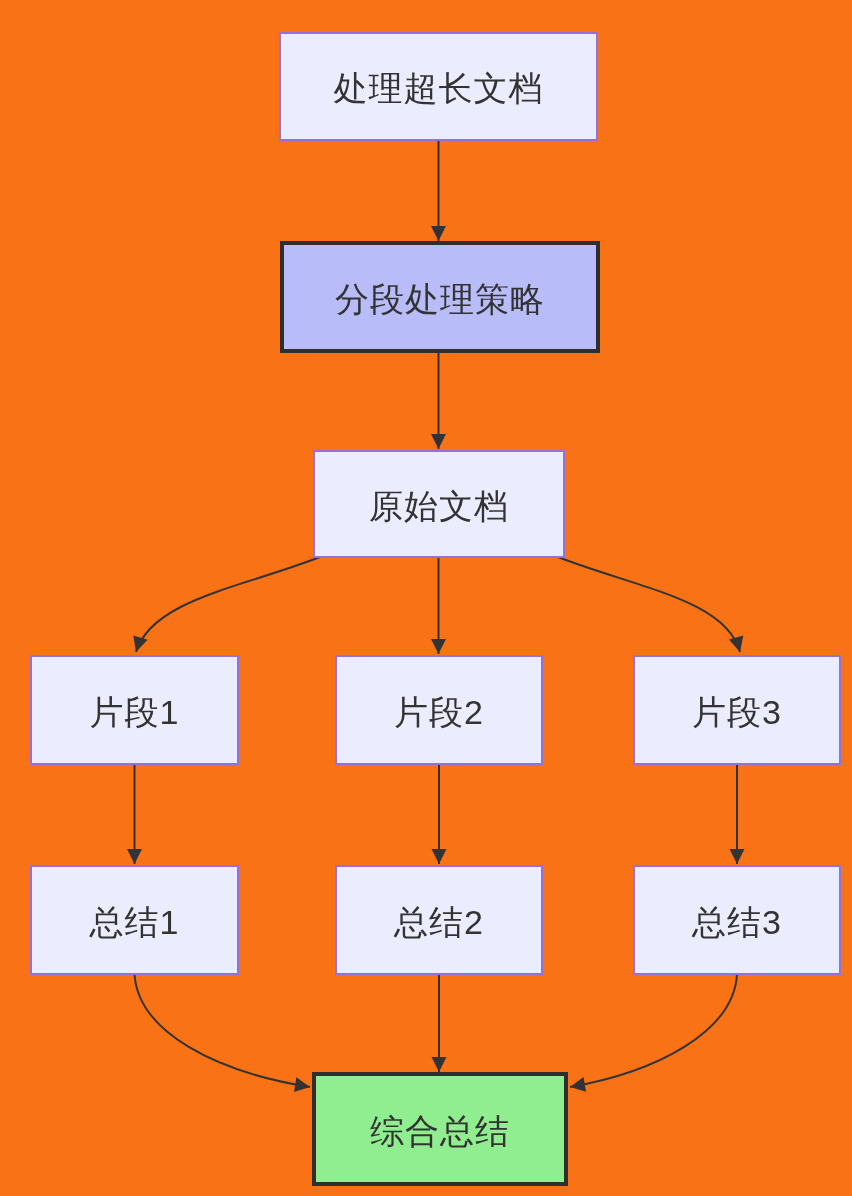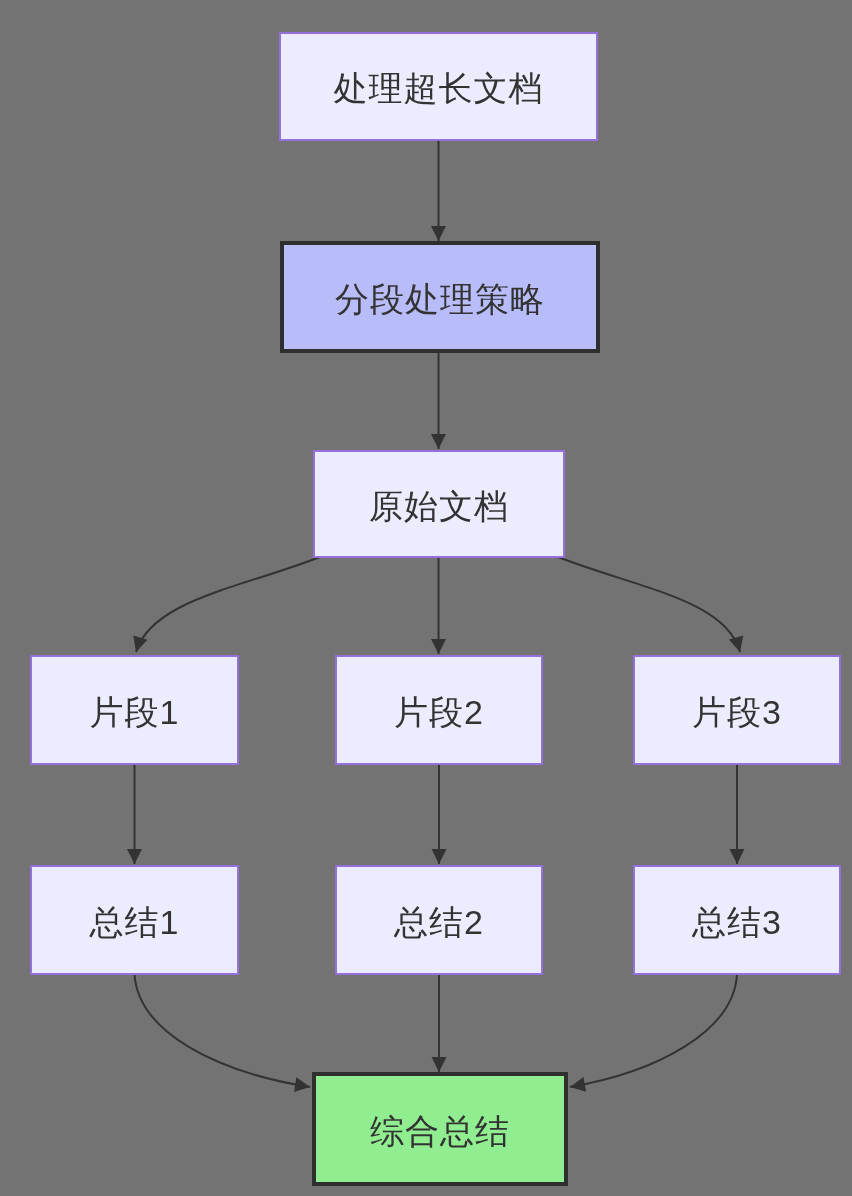--- a/index.html
+++ b/index.html
@@ -4,21 +4,21 @@
 <style>
   html, body {
     margin: 0;
     padding: 0;
     background: #ffffff;
   }
   .stage {
     width: 852px;
     height: 1196px;
     position: relative;
-    background: #737373;
+    background: #f97316;
     overflow: hidden;
   }
   svg {
     display: block;
     font-family: "Liberation Sans", "DejaVu Sans", sans-serif;
   }
   .edge {
     fill: none;
     stroke: #333333;
     stroke-width: 2;

